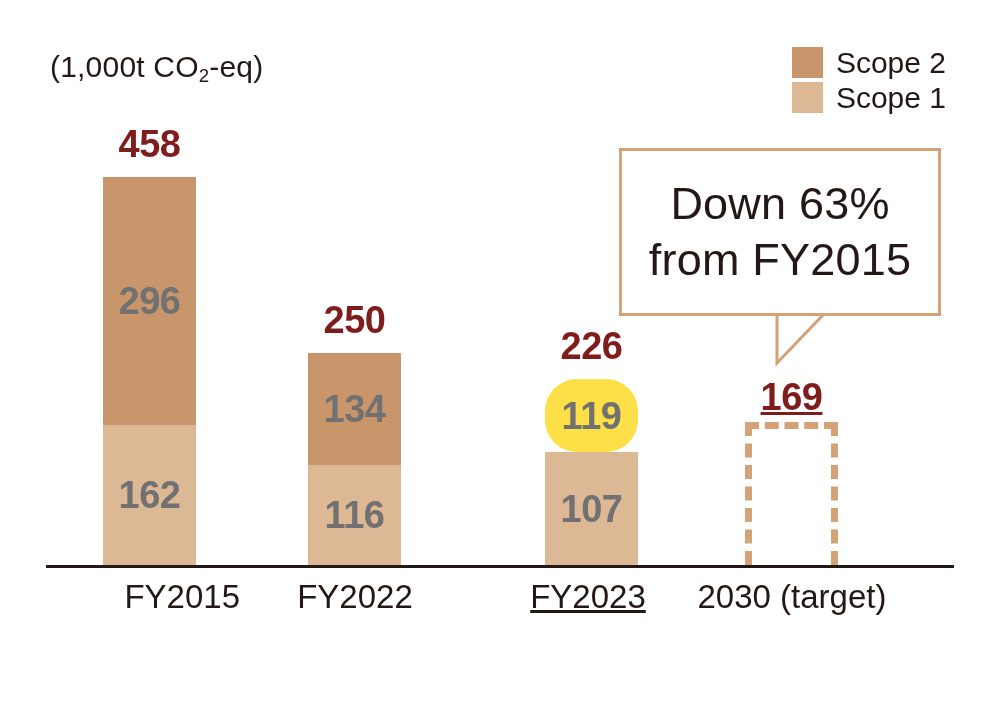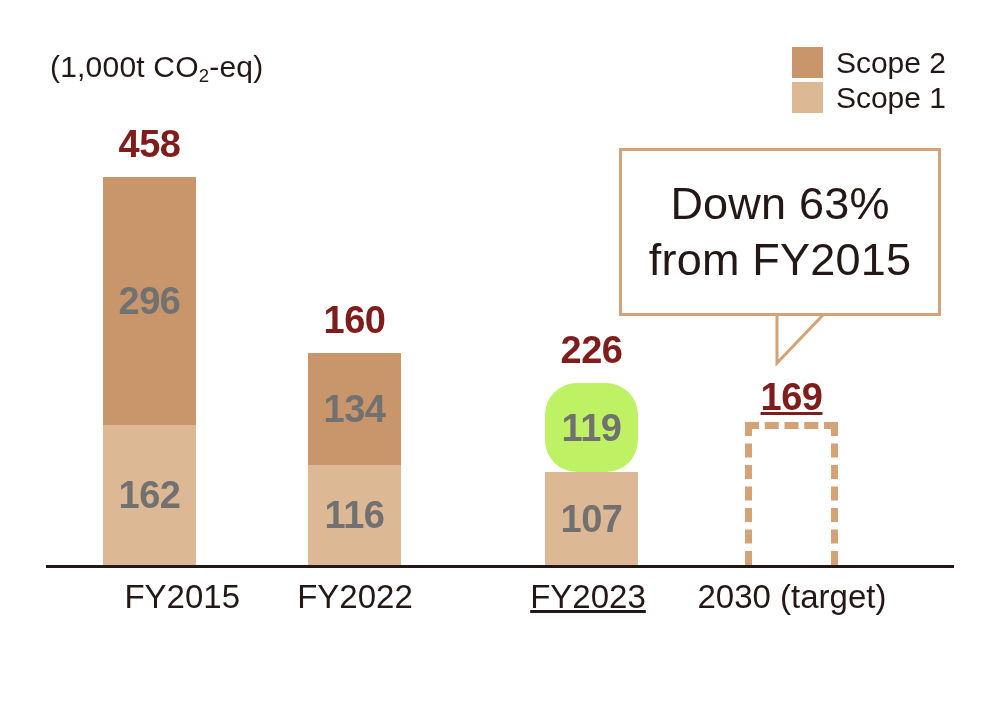--- a/index.html
+++ b/index.html
@@ -184,35 +184,35 @@
     <div class="bar-total" style="top:-54px;">458</div>
     <div class="seg" style="height:248px;background:#C9966B;">
       <span class="seg-value">296</span>
     </div>
     <div class="seg" style="height:140px;background:#DDB894;">
       <span class="seg-value">162</span>
     </div>
   </div>
 
   <div class="bar-col" style="left:308px;">
-    <div class="bar-total" style="top:-54px;">160</div>
+    <div class="bar-total" style="top:-54px;">250</div>
     <div class="seg" style="height:112px;background:#C9966B;">
       <span class="seg-value">134</span>
     </div>
     <div class="seg" style="height:100px;background:#DDB894;">
       <span class="seg-value">116</span>
     </div>
   </div>
 
   <div class="bar-col" style="left:513px;margin-left:32px;">
     <div class="bar-total" style="top:-54px;">226</div>
-    <div class="seg" style="height:89px;background:#bef264;border-radius:32px;">
+    <div class="seg" style="height:73px;background:#fde047;border-radius:32px;">
       <span class="seg-value">119</span>
     </div>
-    <div class="seg" style="height:93px;background:#DDB894;">
+    <div class="seg" style="height:113px;background:#DDB894;">
       <span class="seg-value">107</span>
     </div>
   </div>
 
   <div class="bar-dashed" style="left:745px;height:143px;"></div>
   <div class="bar-total" style="left:720px;width:143px;top:376px;text-decoration:underline;">169</div>
 
   <div class="axis-line"></div>
 
   <div class="cat-label" style="left:60px;width:180px;text-align:right;">FY2015</div>

